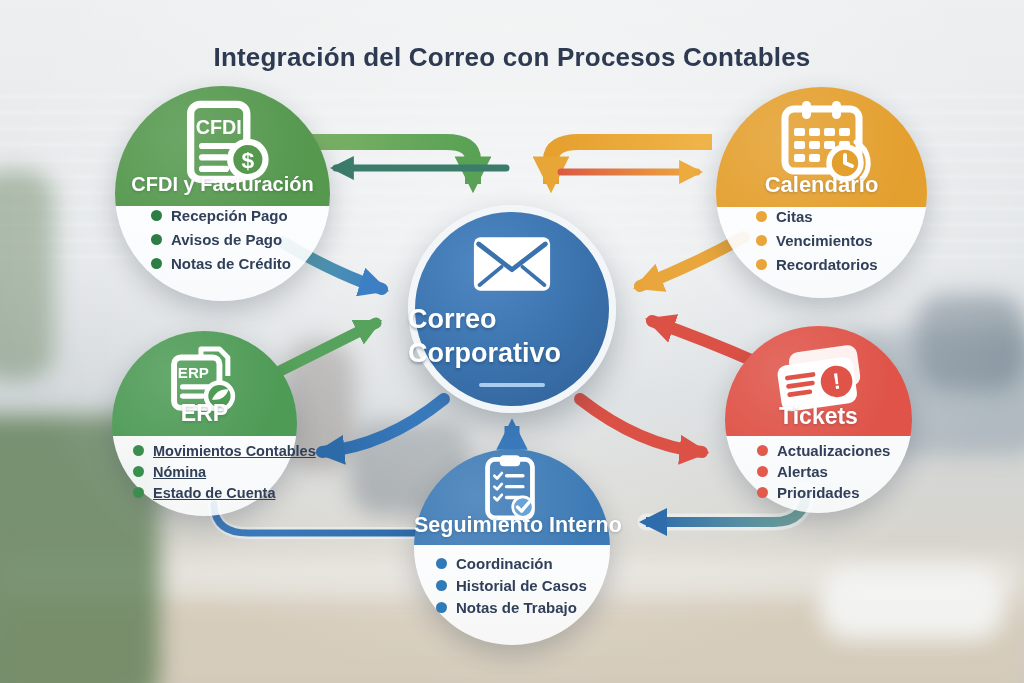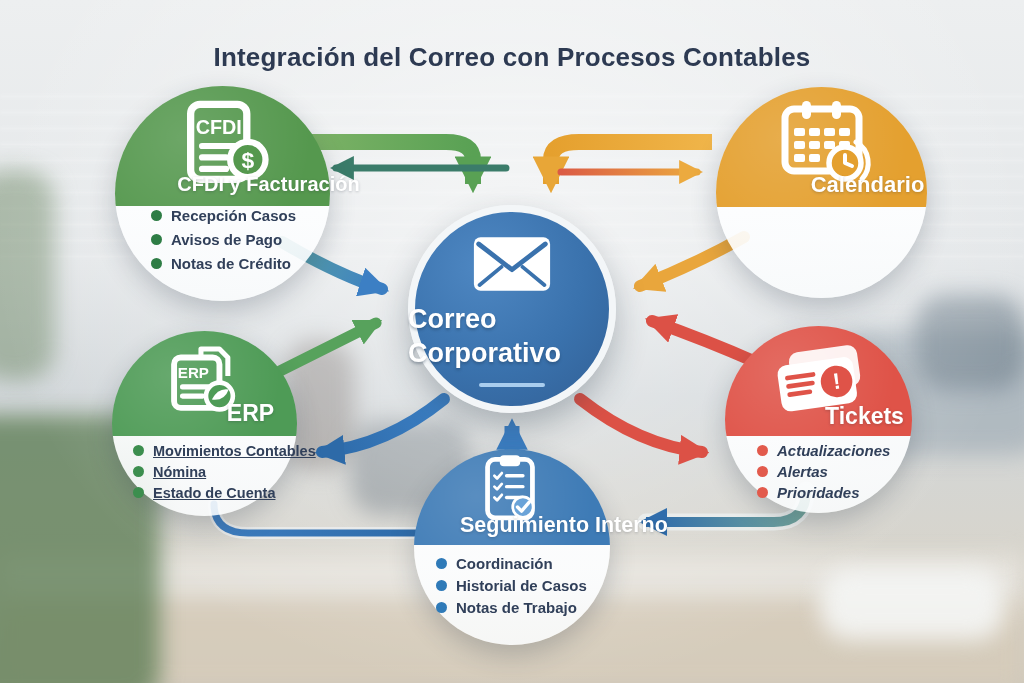--- a/index.html
+++ b/index.html
@@ -7,42 +7,42 @@
   .stage{position:relative;width:1024px;height:683px;overflow:hidden;background:linear-gradient(180deg,#edeff0 0%,#e4e7e9 38%,#d2d7da 58%,#d8d4ca 84%,#cfc9bd 100%);}
   .blur{position:absolute;filter:blur(11px);border-radius:30px;}
   .blinds{position:absolute;left:0;top:95px;width:1024px;height:175px;background:repeating-linear-gradient(180deg,rgba(255,255,255,.5) 0 3px,rgba(255,255,255,0) 3px 16px);opacity:.35;filter:blur(1px);}
   .mist{position:absolute;inset:0;background:radial-gradient(ellipse at 50% 34%,rgba(255,255,255,.55),rgba(255,255,255,0) 72%);}
   .title{position:absolute;left:0;top:42px;width:100%;text-align:center;font-size:26px;font-weight:800;color:#2d3a52;letter-spacing:.2px;z-index:6;}
   svg.arrows{position:absolute;left:0;top:0;z-index:2;}
   .node{position:absolute;z-index:3;}
   .node-bg{position:absolute;inset:0;border-radius:50%;box-shadow:0 10px 26px rgba(40,55,70,.24);
     background:linear-gradient(to bottom,var(--c) 0,var(--c) var(--split),rgba(253,254,255,.94) var(--split),rgba(250,252,253,.88) 100%);}
   .node-sheen{position:absolute;inset:0;border-radius:50%;background:radial-gradient(circle at 32% 24%,rgba(255,255,255,.14),rgba(255,255,255,0) 58%);}
-  .node-label{position:absolute;left:0;width:100%;text-align:center;color:#fff;font-weight:800;text-shadow:0 1px 3px rgba(30,40,50,.25);white-space:nowrap;padding-left:46px;}
+  .node-label{position:absolute;left:0;width:100%;text-align:center;color:#fff;font-weight:800;text-shadow:0 1px 3px rgba(30,40,50,.25);white-space:nowrap;}
   .node-icon{position:absolute;}
   .items{position:absolute;list-style:none;margin:0;padding:0;}
   .items li{display:flex;align-items:center;gap:9px;font-weight:700;color:#31405a;font-size:15px;white-space:nowrap;}
   .items .dot{width:11px;height:11px;border-radius:50%;background:var(--dot);flex:none;}
   
   #n-cfdi{left:115px;top:86px;width:215px;height:215px;--c:#55984e;--split:56%;--dot:#2e7d45;}
   #n-cfdi .node-label{top:87px;font-size:20px;}
   #n-cfdi .node-icon{left:58px;top:8px;width:106px;height:104px;}
   #n-cfdi .items{left:36px;top:117px;}#n-cfdi .items li{height:24px;}
   #n-cal{left:716px;top:87px;width:211px;height:211px;--c:#e4a02f;--split:57%;--dot:#e8a53c;}
   #n-cal .node-label{top:85px;font-size:22px;}
   #n-cal .node-icon{left:54px;top:8px;width:104px;height:100px;}
   #n-cal .items{left:40px;top:117px;}#n-cal .items li{height:24px;}
   #n-erp{left:112px;top:331px;width:185px;height:185px;--c:#4e9b56;--split:57%;--dot:#3c8e4e;}
   #n-erp .node-label{top:69px;font-size:23px;}
   #n-erp .node-icon{left:52px;top:8px;width:84px;height:84px;}
   #n-erp .items{left:21px;top:109px;}#n-erp .items li{height:21px;font-size:14.5px;text-decoration:underline;}
   #n-tickets{left:725px;top:326px;width:187px;height:187px;--c:#df5348;--split:59%;--dot:#e25a4c;}
   #n-tickets .node-label{top:77px;font-size:23px;}
   #n-tickets .node-icon{left:42px;top:18px;width:104px;height:78px;}
-  #n-tickets .items{left:32px;top:114px;}#n-tickets .items li{height:21px;font-style:italic;}
+  #n-tickets .items{left:32px;top:114px;}#n-tickets .items li{height:21px;}
   #n-seg{left:414px;top:449px;width:196px;height:196px;--c:#3e7bb6;--split:49%;--dot:#2f7ab8;}
   #n-seg .node-label{top:64px;font-size:21.5px;}
   #n-seg .node-icon{left:61px;top:5px;width:70px;height:68px;}
   #n-seg .items{left:22px;top:103px;}#n-seg .items li{height:22px;}
   
   #n-center{left:408px;top:205px;width:208px;height:208px;z-index:4;}
   .center-bg{position:absolute;inset:0;border-radius:50%;box-sizing:border-box;border:7px solid #f3f6f8;
     background:radial-gradient(circle at 35% 28%,#4e87c2,#3a72ad 55%,#315f95 100%);box-shadow:0 14px 32px rgba(40,55,70,.30);}
   .center-line{position:absolute;left:0;width:100%;text-align:left;color:#fff;font-weight:800;font-size:27px;text-shadow:0 2px 3px rgba(25,45,70,.35);}
   .center-underline{position:absolute;left:50%;transform:translateX(-50%);top:178px;width:66px;height:4px;border-radius:2px;background:#a9cdee;}
@@ -157,21 +157,21 @@
       <line x1="27" y1="50" x2="59" y2="50" stroke="#fff" stroke-width="6" stroke-linecap="round"></line>
       <line x1="27" y1="61" x2="50" y2="61" stroke="#fff" stroke-width="6" stroke-linecap="round"></line>
       <line x1="27" y1="72" x2="50" y2="72" stroke="#fff" stroke-width="6" stroke-linecap="round"></line>
       <circle cx="71" cy="63" r="17" fill="#55984e" stroke="#fff" stroke-width="6"></circle>
       <text x="71" y="71" font-size="22" font-weight="800" fill="#fff" text-anchor="middle">$</text>
     </svg>
     <div class="node-label">CFDI y Facturación</div>
     <ul class="items">
       <li>
           <span class="dot"></span>
-          <span>Recepción Casos</span>
+          <span>Recepción Pago</span>
         </li>
       <li>
           <span class="dot"></span>
           <span>Avisos de Pago</span>
         </li>
       <li>
           <span class="dot"></span>
           <span>Notas de Crédito</span>
         </li>
     </ul>
@@ -194,20 +194,34 @@
           <rect x="52" y="46" width="11" height="8" rx="2"></rect>
           <rect x="67" y="46" width="11" height="8" rx="2"></rect>
         <rect x="22" y="59" width="11" height="8" rx="2"></rect>
           <rect x="37" y="59" width="11" height="8" rx="2"></rect>
       </g>
       <path d="M84 47 A24 24 0 0 1 90 84" fill="none" stroke="#fff" stroke-width="5" stroke-linecap="round"></path>
       <circle cx="73" cy="68" r="16" fill="#e4a02f" stroke="#fff" stroke-width="5.5"></circle>
       <path d="M73 60 V68 L80 71" fill="none" stroke="#fff" stroke-width="4" stroke-linecap="round" stroke-linejoin="round"></path>
     </svg>
     <div class="node-label">Calendario</div>
+    <ul class="items">
+      <li>
+          <span class="dot"></span>
+          <span>Citas</span>
+        </li>
+      <li>
+          <span class="dot"></span>
+          <span>Vencimientos</span>
+        </li>
+      <li>
+          <span class="dot"></span>
+          <span>Recordatorios</span>
+        </li>
+    </ul>
   </div>
 
   <div class="node" id="n-erp">
     <div class="node-bg"></div>
     <div class="node-sheen"></div>
     <svg class="node-icon" viewBox="0 0 100 100">
       <path d="M44 22 V12 h22 l10 10 v22" fill="none" stroke="#fff" stroke-width="6" stroke-linejoin="round"></path>
       <rect x="12" y="22" width="54" height="60" rx="8" fill="none" stroke="#fff" stroke-width="7"></rect>
       <text x="35" y="46" font-size="18" font-weight="800" fill="#fff" text-anchor="middle">ERP</text>
       <line x1="22" y1="57" x2="56" y2="57" stroke="#fff" stroke-width="6" stroke-linecap="round"></line>

